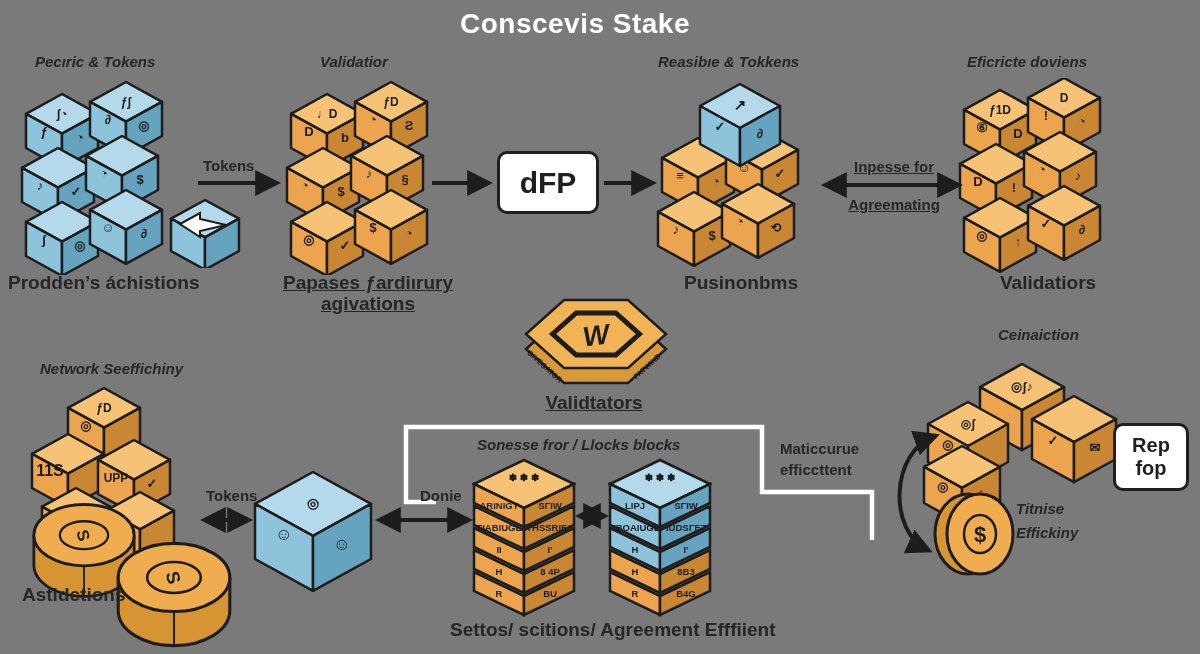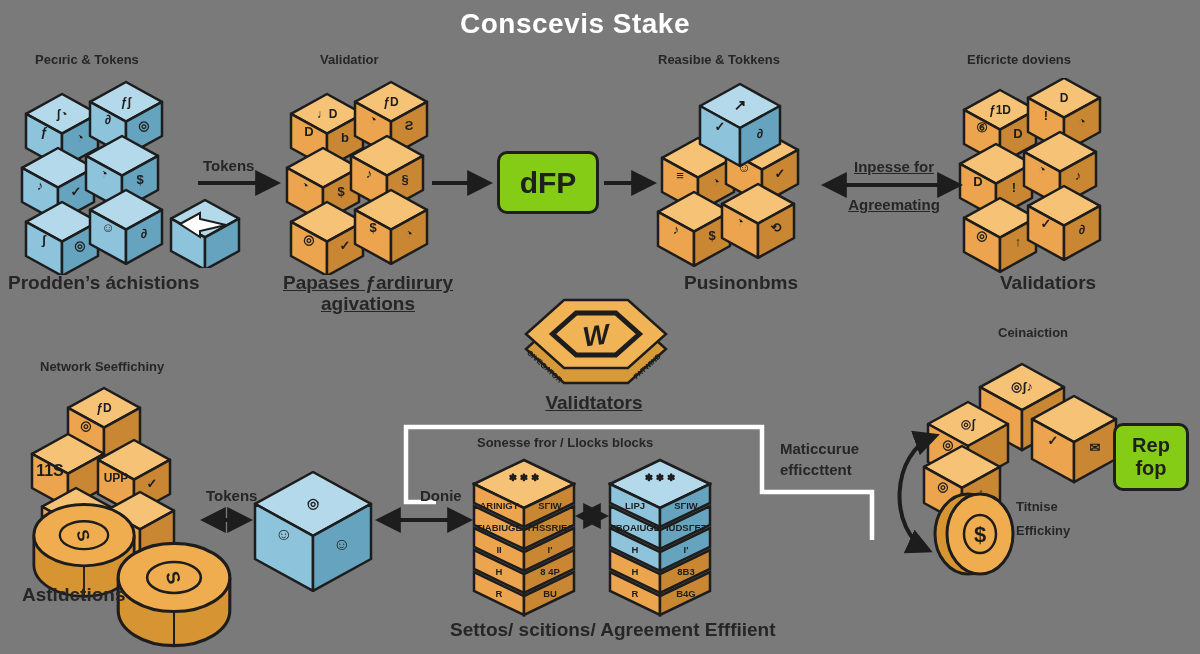--- a/index.html
+++ b/index.html
@@ -1,24 +1,24 @@
 <!DOCTYPE html>
 <html><head>
 <meta charset="utf-8">
 <style>
   html,body{margin:0;padding:0;background:#555;}
   #scene{position:relative;width:1200px;height:654px;background:#7a7a7a;
          font-family:"Liberation Sans",sans-serif;overflow:hidden;}
   .t{position:absolute;color:#262626;font-weight:bold;white-space:nowrap;line-height:1.15;}
-  .h{font-size:13px;}
+  .h{font-size:15px;font-style:italic;}
   .cap{font-size:19px;}
   .lbl{font-size:15px;}
   .ctr{text-align:center;white-space:normal;text-decoration:underline;}
   .title{font-size:28px;color:#ffffff;letter-spacing:.5px;}
-  .box{position:absolute;background:#84cc16;border:3px solid #1f1f1f;border-radius:10px;
+  .box{position:absolute;background:#ffffff;border:3px solid #1f1f1f;border-radius:10px;
        display:flex;flex-direction:column;align-items:center;justify-content:center;
        font-weight:bold;color:#1f1f1f;box-sizing:border-box;}
   .ill{position:absolute;}
   svg{display:block;}
   #overlay{position:absolute;left:0;top:0;z-index:6;pointer-events:none;}
   .z10{z-index:10;}
 </style>
 </head>
 <body>
 

